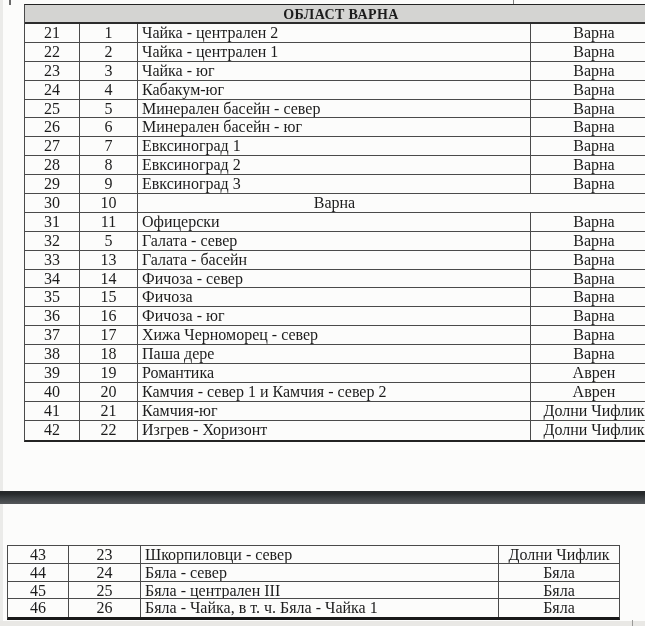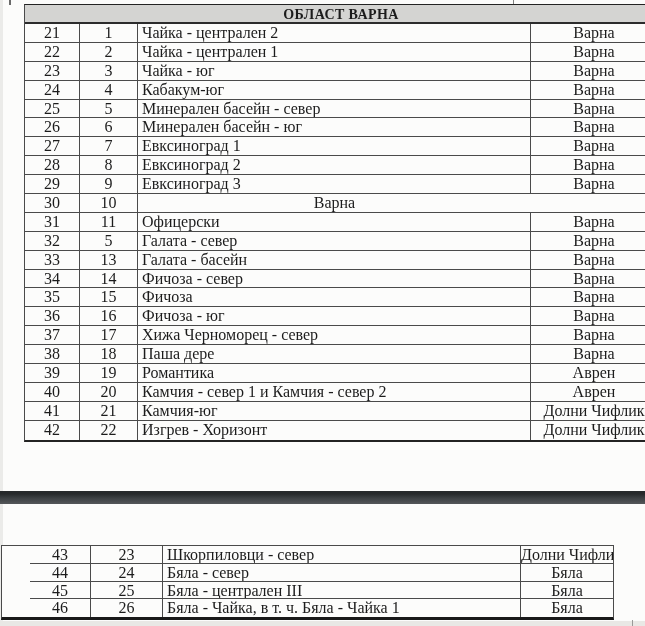--- a/index.html
+++ b/index.html
@@ -34,26 +34,25 @@
 
   
   .doc-table{position:absolute;background:var(--paper);}
   .t1{
     left:24px;top:4px;width:633px;
     border-top:1.5px solid var(--border-dark);
     border-left:1.5px solid var(--border);
     border-bottom:2.5px solid var(--border-dark);
   }
   .t2{
-    left:1px;top:545px;width:613px;
+    left:7px;top:545px;width:613px;
     border-top:1.3px solid var(--border);
     border-left:1.3px solid var(--border);
     border-right:1.3px solid var(--border);
     border-bottom:3px solid #191919;
-    padding-left:28px;
   }
   .t-header{
     height:19px;line-height:19px;
     background:var(--header-bg);
     border-bottom:2px solid #2c2c2c;
     text-align:center;
     font-weight:bold;
     font-size:14px;
     letter-spacing:.4px;
   }

